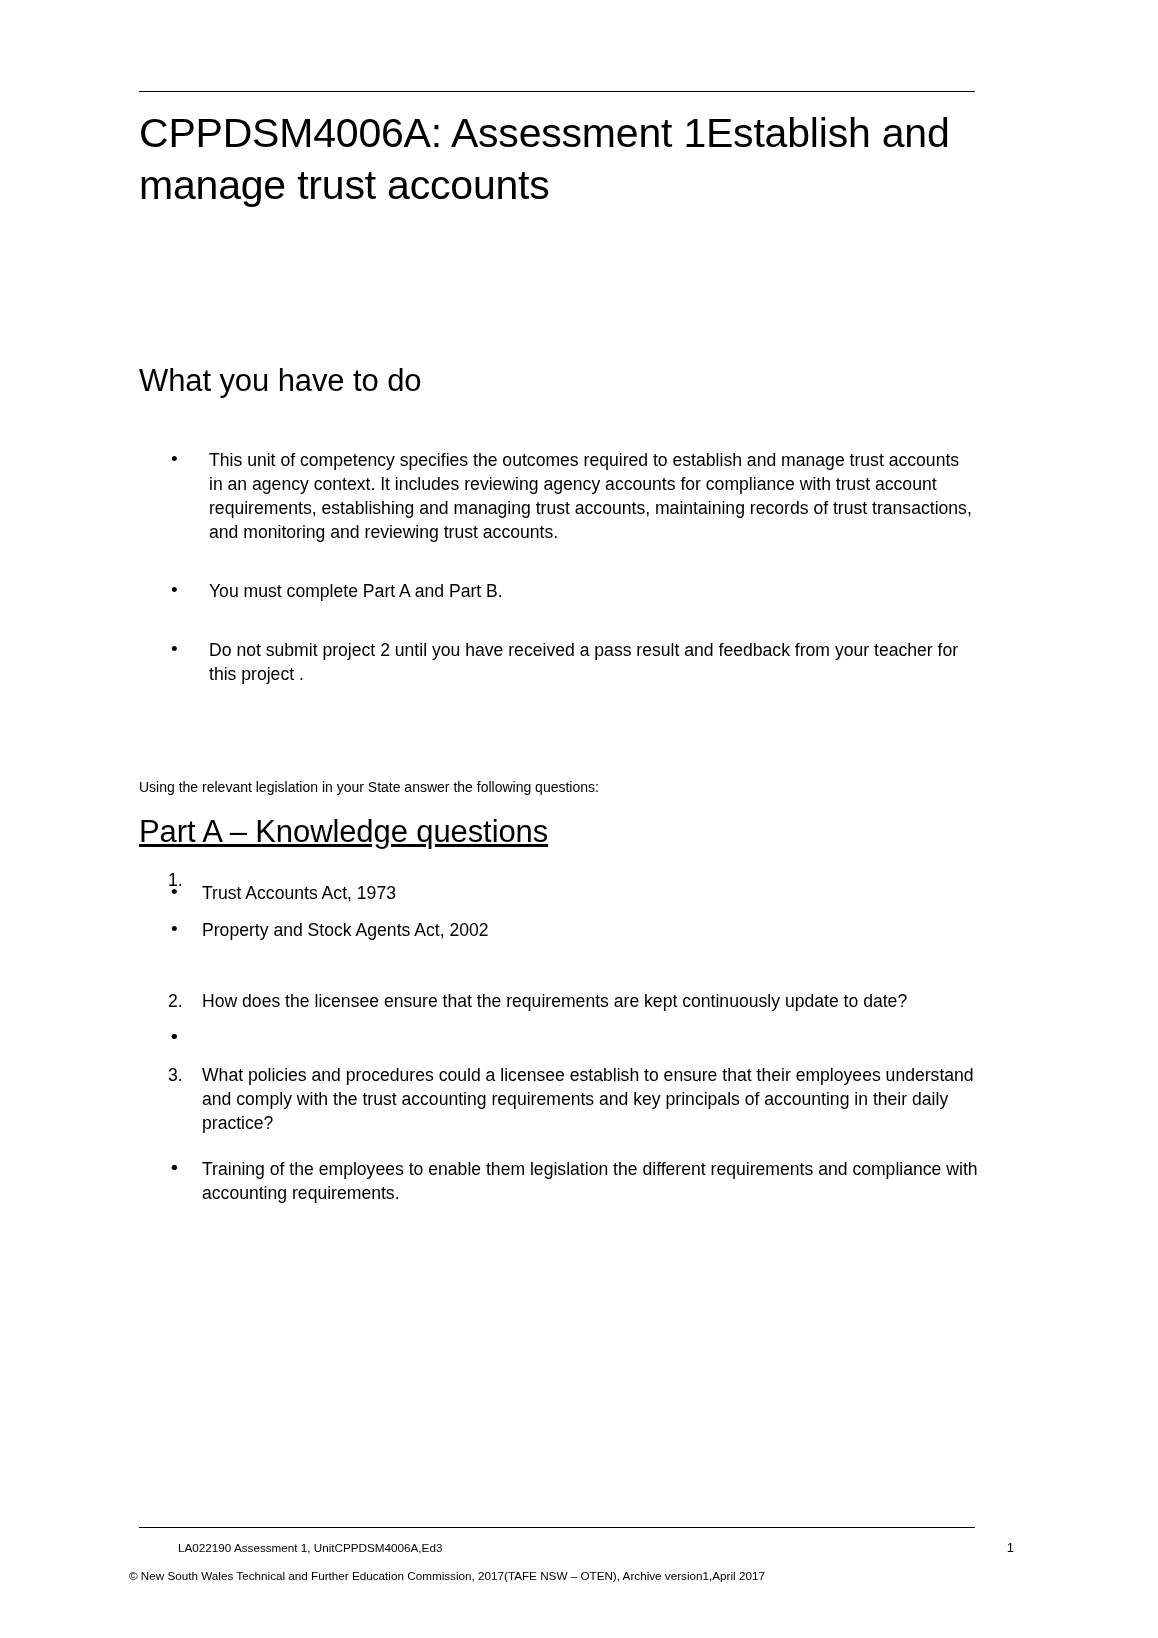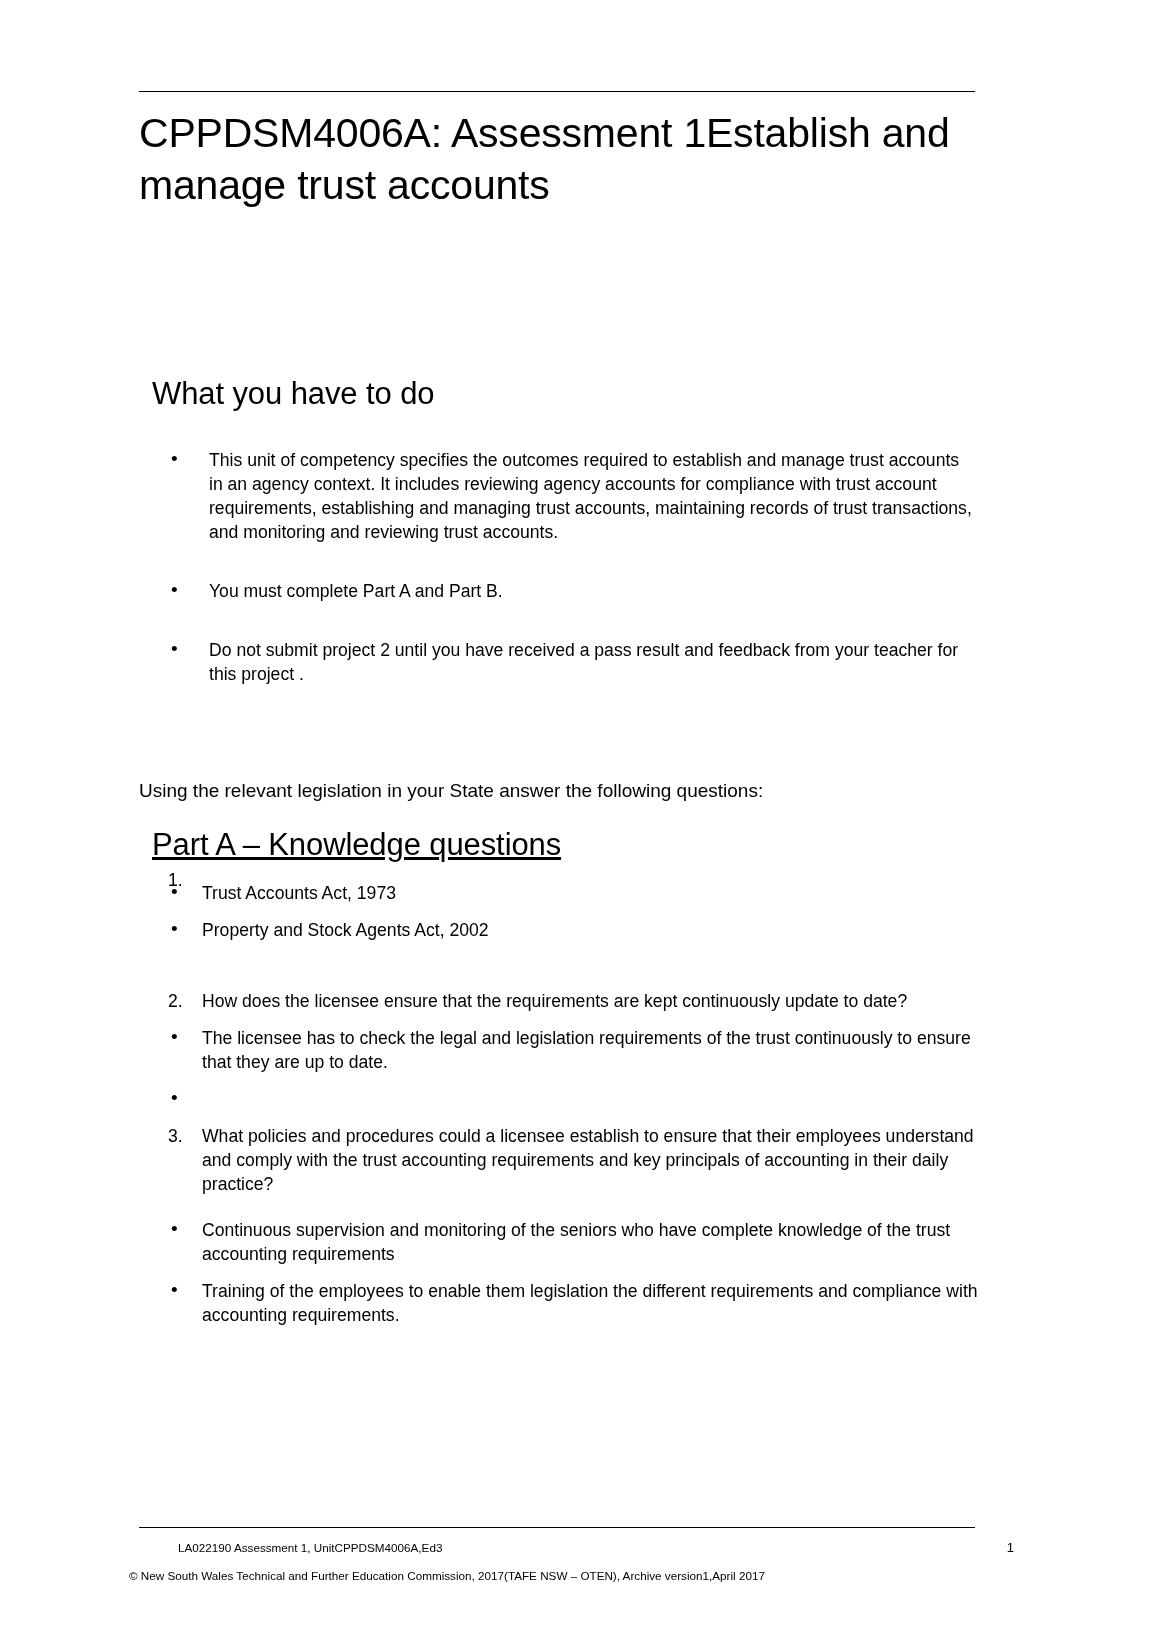--- a/index.html
+++ b/index.html
@@ -42,21 +42,21 @@
     font-weight: normal;
     letter-spacing: -0.2px;
     margin: 0;
   }
 
   
   .section-heading {
     font-size: 31px;
     font-weight: normal;
     line-height: 1.2;
-    margin: 13px;
+    margin: 0;
     letter-spacing: -0.1px;
   }
   .h-what { position: absolute; left: 139px; top: 362px; width: 836px; }
   .h-parta { position: absolute; left: 139px; top: 813px; width: 836px; text-decoration: underline; }
 
   
   .body-text {
     font-size: 17.6px;
     line-height: 1.37;
     margin: 0;
@@ -87,21 +87,21 @@
     font-size: 19px;
     line-height: 1.365;
   }
 
   
   .legislation-line {
     position: absolute;
     left: 139px;
     top: 778px;
     width: 860px;
-    font-size: 19px;
+    font-size: 14px;
     line-height: 1.37;
   }
 
   
   .qa-block {
     position: absolute;
     left: 139px;
     top: 868px;
     width: 850px;
   }
@@ -214,34 +214,32 @@
       <span class="bullet-glyph">•</span>
       <span>Property and Stock Agents Act, 2002</span>
     </div>
 
     <div class="qa-item q-numbered">
       <span class="q-marker">2.</span>
       <span>How does the licensee ensure that the requirements are kept continuously update to date?</span>
     </div>
     <div class="qa-item a-bullet">
       <span class="bullet-glyph">•</span>
-      <span>The licensee has to check the legal and legislation requirements of the trust continuously to ensure that they are up to date.</span>
     </div>
     <div class="qa-item a-bullet empty-bullet gap-small">
       <span class="bullet-glyph">•</span>
       <span></span>
     </div>
 
     <div class="qa-item q-numbered gap-small">
       <span class="q-marker">3.</span>
       <span>What policies and procedures could a licensee establish to ensure that their employees understand and comply with the trust accounting requirements and key principals of accounting in their daily practice?</span>
     </div>
     <div class="qa-item a-bullet">
       <span class="bullet-glyph">•</span>
-      <span>Continuous supervision and monitoring of the seniors who have complete knowledge of the trust accounting requirements</span>
     </div>
     <div class="qa-item a-bullet">
       <span class="bullet-glyph">•</span>
       <span>Training of the employees to enable them legislation the different requirements and compliance with accounting requirements.</span>
     </div>
 
   </div>
 
   <div class="footer-rule"></div>
 

